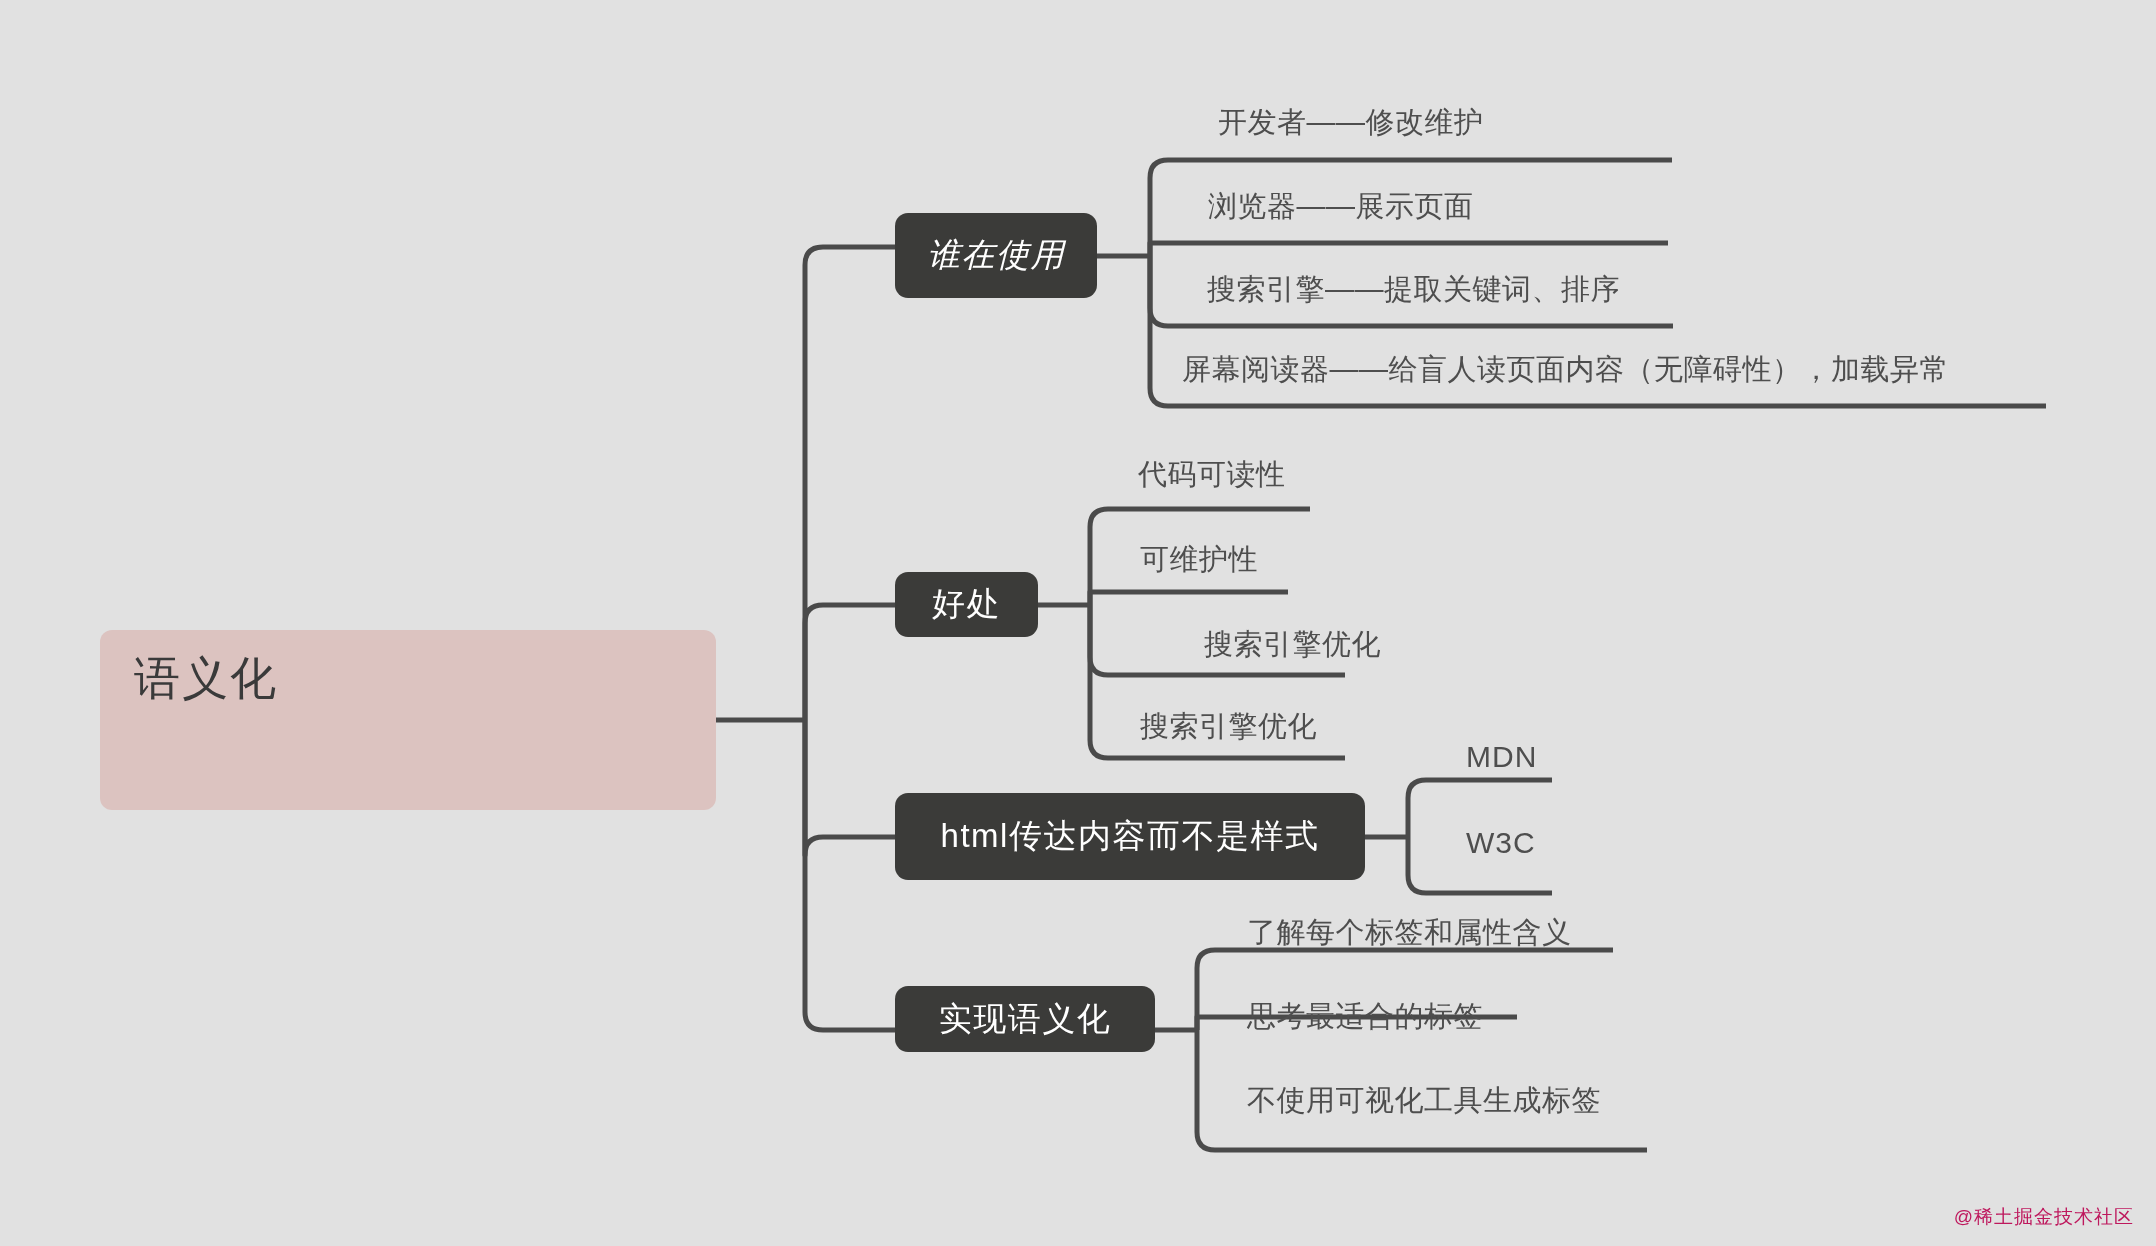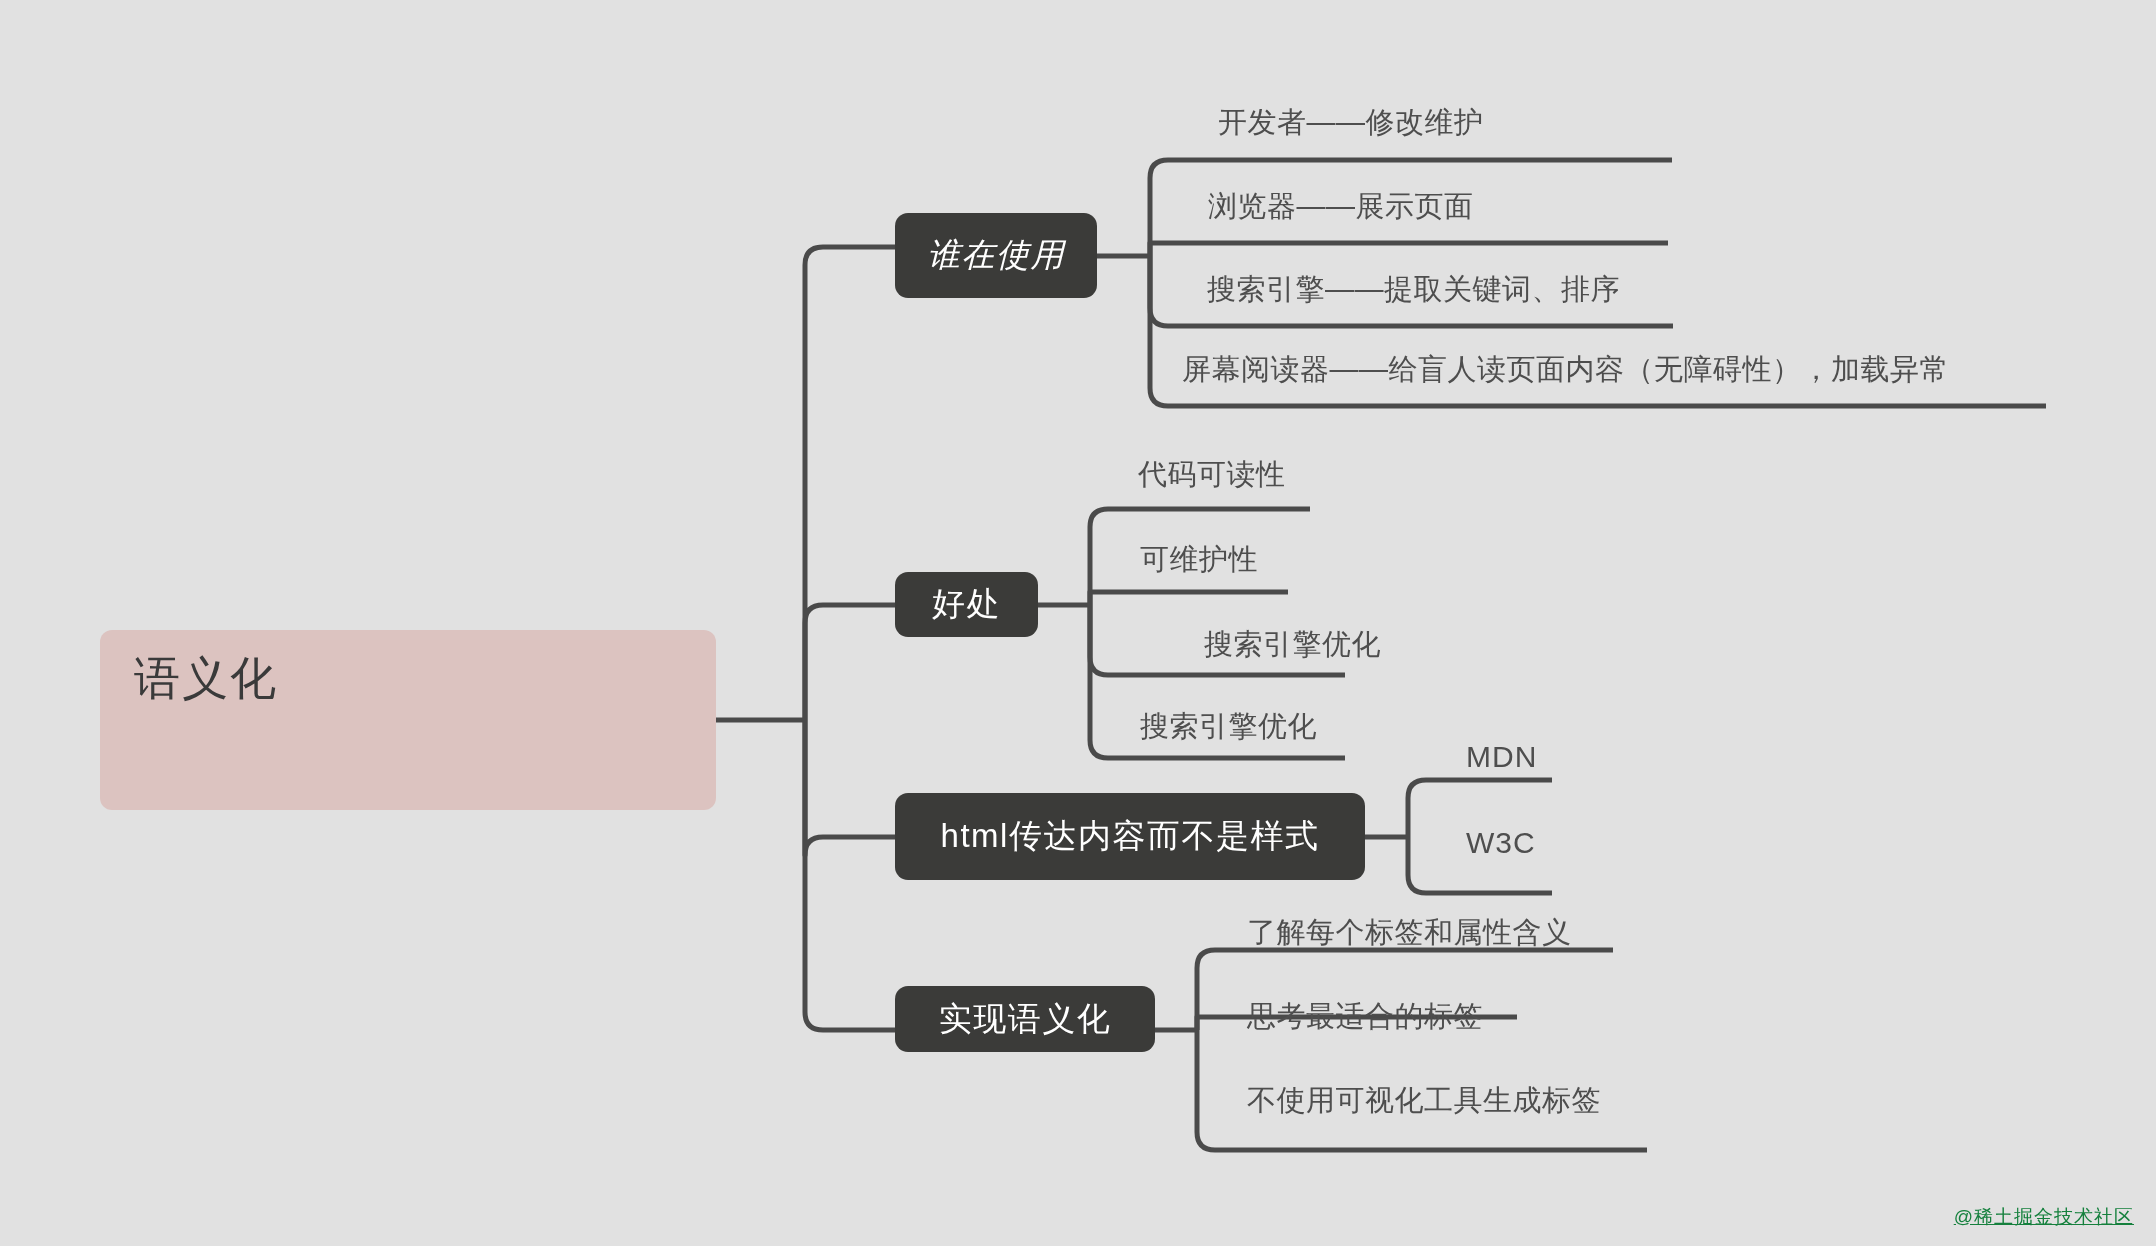--- a/index.html
+++ b/index.html
@@ -92,24 +92,23 @@
     font-size: 30px;
     letter-spacing: 1px;
   }
 
   
   .watermark {
     position: absolute;
     right: 22px;
     bottom: 16px;
     font-size: 19px;
-    color: #15803d;
+    color: #be185d;
     white-space: nowrap;
     letter-spacing: 1px;
-    text-decoration: underline;
   }
 </style>
 </head>
 <body>
 
 <div id="canvas">
 
   <svg id="wires" viewBox="0 0 2156 1246" xmlns="http://www.w3.org/2000/svg">
     <g fill="none" stroke="#4a4a4a" stroke-width="5" stroke-linecap="butt" stroke-linejoin="round">
 

